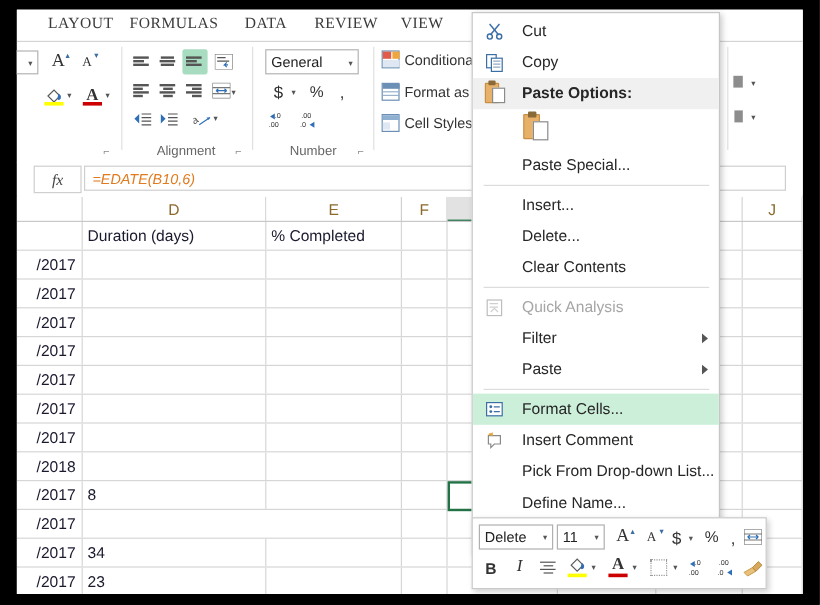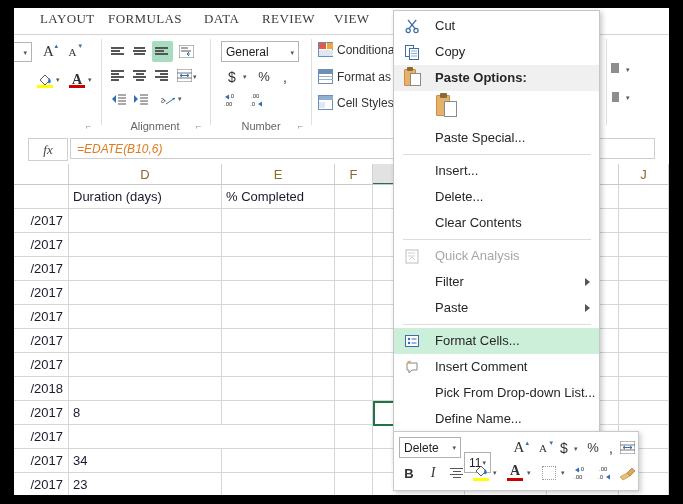--- a/index.html
+++ b/index.html
@@ -723,21 +723,21 @@
       </span>
       <span>Hyperlink...</span>
     </div>
   </div>
 
   <div id="mini-toolbar">
     <div class="mtbox" style="left:5px; top:5px; width:62px; height:21px;">
       <span>Delete</span>
       <span style="position:absolute;right:4px;font-size:7px;color:#555">▾</span>
     </div>
-    <div class="mtbox" style="left:70px; top:20px; width:27px; height:21px;">
+    <div class="mtbox" style="left:70px; top:5px; width:40px; height:21px;">
       <span>11</span>
       <span style="position:absolute;right:4px;font-size:7px;color:#555">▾</span>
     </div>
     <div class="mtbtn" style="left:115px; top:5px; width:20px; height:21px;">
       <span class="glyphA" style="font-size:15px">A</span>
       <span style="position:absolute;right:0;top:2px;font-size:7px;color:#3a6ea5">▴</span>
     </div>
     <div class="mtbtn" style="left:139px; top:5px; width:20px; height:21px;">
       <span class="glyphA" style="font-size:11px">A</span>
       <span style="position:absolute;right:0;top:2px;font-size:7px;color:#3a6ea5">▾</span>

